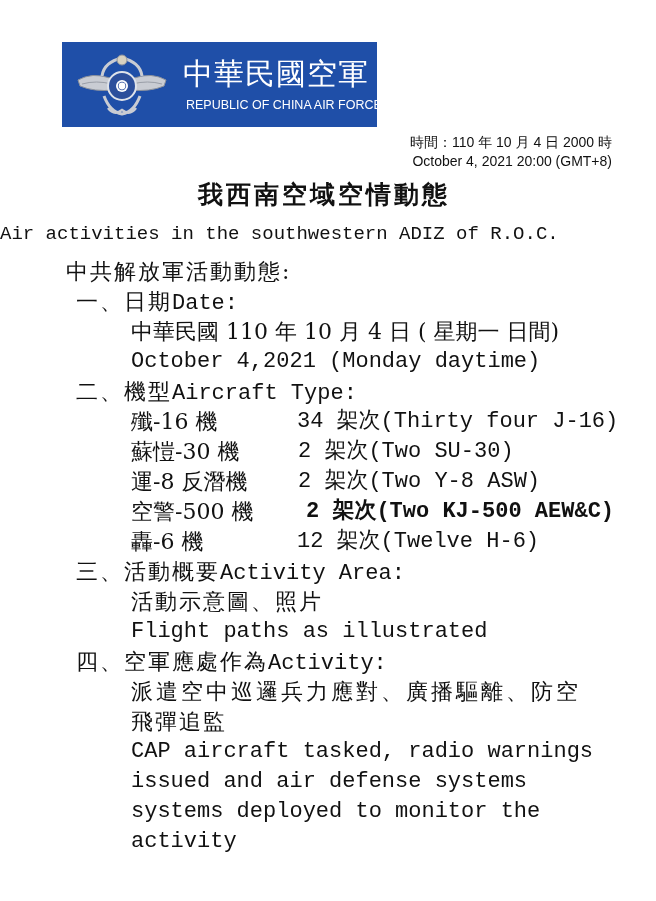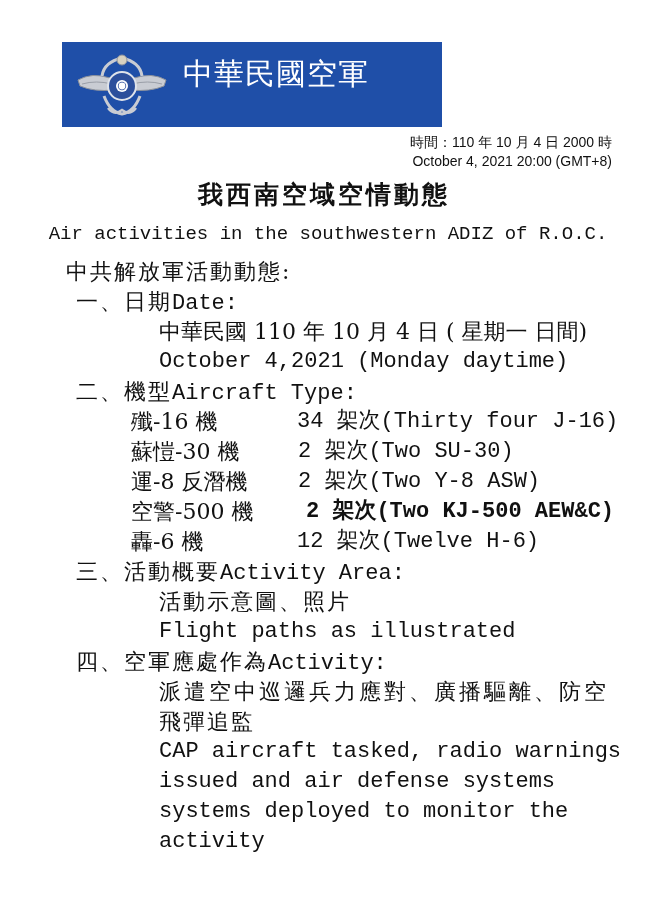--- a/index.html
+++ b/index.html
@@ -12,21 +12,21 @@
       height: 901px;
       position: relative;
       overflow: hidden;
       color: #111111;
       font-family: "Liberation Serif", "DejaVu Serif", serif;
     }
     .banner {
       position: absolute;
       left: 62px;
       top: 42px;
-      width: 380px;
+      width: 315px;
       height: 85px;
       background: #1f4fa8;
       box-sizing: border-box;
     }
     .emblem {
       position: absolute;
       left: 12px;
       top: 8px;
       width: 96px;
       height: 72px;
@@ -70,38 +70,37 @@
       font-family: "DejaVu Serif", serif;
       font-size: 25px;
       font-weight: bold;
       letter-spacing: 3px;
     }
     .doc-subtitle {
       position: absolute;
       left: 0;
       width: 656px;
       top: 223px;
-      text-align: center;
       font-family: "Liberation Mono", "DejaVu Sans Mono", monospace;
       font-size: 19px;
     }
     .line {
       position: absolute;
       white-space: nowrap;
       font-family: "Liberation Mono", "DejaVu Sans Mono", monospace;
       font-size: 22px;
       line-height: 28px;
     }
     .cjk {
       font-family: "DejaVu Serif", serif;
       letter-spacing: 2px;
     }
     .lvl0 { left: 66px; }
     .lvl1 { left: 76px; }
-    .lvl2 { left: 131px; margin-left: 28px; }
+    .lvl2 { left: 131px; }
     .ac-row { position: absolute; left: 131px; white-space: nowrap; font-size: 22px; line-height: 28px; }
     .ac-name {
       position: absolute; left: 0; top: 0;
       font-family: "DejaVu Serif", serif;
       white-space: nowrap;
     }
     .ac-count {
       position: absolute; top: 0;
       font-family: "Liberation Mono", "DejaVu Sans Mono", monospace;
       white-space: nowrap;
@@ -124,20 +123,21 @@
     <circle cx="48" cy="10" r="5" fill="#d8d2c0" stroke="#8d929c" stroke-width="1"></circle>
 
     <circle cx="48" cy="36" r="14" fill="#2c4f9c" stroke="#dfe3ea" stroke-width="2"></circle>
     <circle cx="48" cy="36" r="6" fill="#ffffff"></circle>
     <circle cx="48" cy="36" r="4.2" fill="#2c4f9c"></circle>
     <circle cx="48" cy="36" r="3.4" fill="#ffffff"></circle>
 
     <path d="M34 58 Q40 66 48 60 Q56 66 62 58" fill="none" stroke="#c9ccd3" stroke-width="2.5"></path>
   </svg>
   <div class="banner-title">中華民國空軍</div>
+  <div class="banner-subtitle">REPUBLIC OF CHINA AIR FORCE</div>
 </div>
 
 <div class="timestamp ts1">時間：110 年 10 月 4 日 2000 時</div>
 <div class="timestamp ts2">October 4, 2021 20:00 (GMT+8)</div>
 
 <div class="doc-title">我西南空域空情動態</div>
 <div class="doc-subtitle">Air activities in the southwestern ADIZ of R.O.C.</div>
 
 <div class="line lvl0 cjk" style="top:258px;">中共解放軍活動動態:</div>
 

